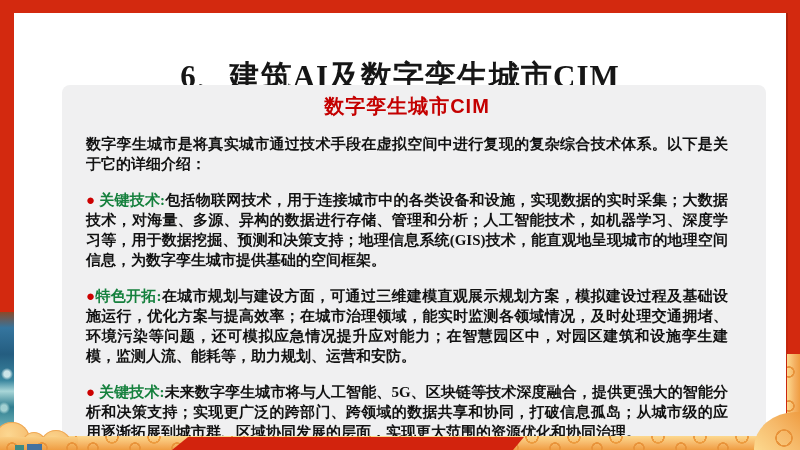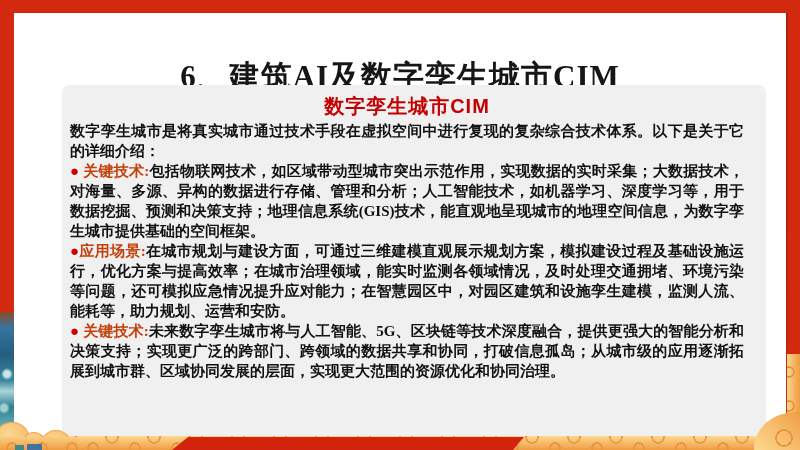--- a/index.html
+++ b/index.html
@@ -32,23 +32,23 @@
   }
   .panel-heading{
     text-align:center;font-weight:bold;font-size:20px;line-height:24px;
     color:#c40000;letter-spacing:1px;margin-bottom:3px;
   }
   .panel-body{
     font-family:"Liberation Serif","DejaVu Serif",serif;
     font-size:15px;line-height:20px;font-weight:700;color:#121212;
     text-align:justify;
   }
-  .panel-body p{margin:0;}
+  .panel-body p{margin:16px;}
   .bullet-marker{color:#cc0000;}
-  .bullet-label{color:#c2410c;}
+  .bullet-label{color:#15803d;}
   
   .deco-bottom-gold{
     position:absolute;left:0;right:0;bottom:0;height:14px;
     background-image:
       radial-gradient(circle at 9px 12px, rgba(0,0,0,0) 4px, #e8933a 4px, #e8933a 5.5px, rgba(0,0,0,0) 6px),
       radial-gradient(circle at 28px 1px, rgba(0,0,0,0) 5px, #ec9c40 5px, #ec9c40 6.5px, rgba(0,0,0,0) 7px),
       linear-gradient(180deg,#fcd98f 0%,#f6b768 55%,#ef9d42 100%);
     background-repeat:repeat-x,repeat-x,no-repeat;
     background-size:42px 14px,42px 14px,100% 100%;
   }
@@ -107,22 +107,22 @@
 </head>
 <body>
 
 <div class="card">
   <h1 class="page-title">6、建筑AI及数字孪生城市CIM</h1>
 
   <div class="panel">
     <div class="panel-heading">数字孪生城市CIM</div>
     <div class="panel-body">
       <p><span>数字孪生城市是将真实城市通过技术手段在虚拟空间中进行复现的复杂综合技术体系。以下是关于它的详细介绍：</span></p>
-      <p><span class="bullet-marker">● </span><span class="bullet-label">关键技术:</span><span>包括物联网技术，如区域带动型城市突出示范作用，实现数据的实时采集；大数据技术，对海量、多源、异构的数据进行存储、管理和分析；人工智能技术，如机器学习、深度学习等，用于数据挖掘、预测和决策支持；地理信息系统(GIS)技术，能直观地呈现城市的地理空间信息，为数字孪生城市提供基础的空间框架。</span></p>
-      <p><span class="bullet-marker">●</span><span class="bullet-label">应用场景:</span><span>在城市规划与建设方面，可通过三维建模直观展示规划方案，模拟建设过程及基础设施运行，优化方案与提高效率；在城市治理领域，能实时监测各领域情况，及时处理交通拥堵、环境污染等问题，还可模拟应急情况提升应对能力；在智慧园区中，对园区建筑和设施孪生建模，监测人流、能耗等，助力规划、运营和安防。</span></p>
+      <p><span class="bullet-marker">● </span><span class="bullet-label">关键技术:</span><span>包括物联网技术，用于连接城市中的各类设备和设施，实现数据的实时采集；大数据技术，对海量、多源、异构的数据进行存储、管理和分析；人工智能技术，如机器学习、深度学习等，用于数据挖掘、预测和决策支持；地理信息系统(GIS)技术，能直观地呈现城市的地理空间信息，为数字孪生城市提供基础的空间框架。</span></p>
+      <p><span class="bullet-marker">●</span><span class="bullet-label">特色开拓:</span><span>在城市规划与建设方面，可通过三维建模直观展示规划方案，模拟建设过程及基础设施运行，优化方案与提高效率；在城市治理领域，能实时监测各领域情况，及时处理交通拥堵、环境污染等问题，还可模拟应急情况提升应对能力；在智慧园区中，对园区建筑和设施孪生建模，监测人流、能耗等，助力规划、运营和安防。</span></p>
       <p><span class="bullet-marker">● </span><span class="bullet-label">关键技术:</span><span>未来数字孪生城市将与人工智能、5G、区块链等技术深度融合，提供更强大的智能分析和决策支持；实现更广泛的跨部门、跨领域的数据共享和协同，打破信息孤岛；从城市级的应用逐渐拓展到城市群、区域协同发展的层面，实现更大范围的资源优化和协同治理。</span></p>
     </div>
   </div>
 </div>
 
 <div class="card-edge-shade"></div>
 
 <div class="deco-left-blue"></div>
 <div class="deco-bottom-gold"></div>
 <div class="deco-red-ribbon"></div>

